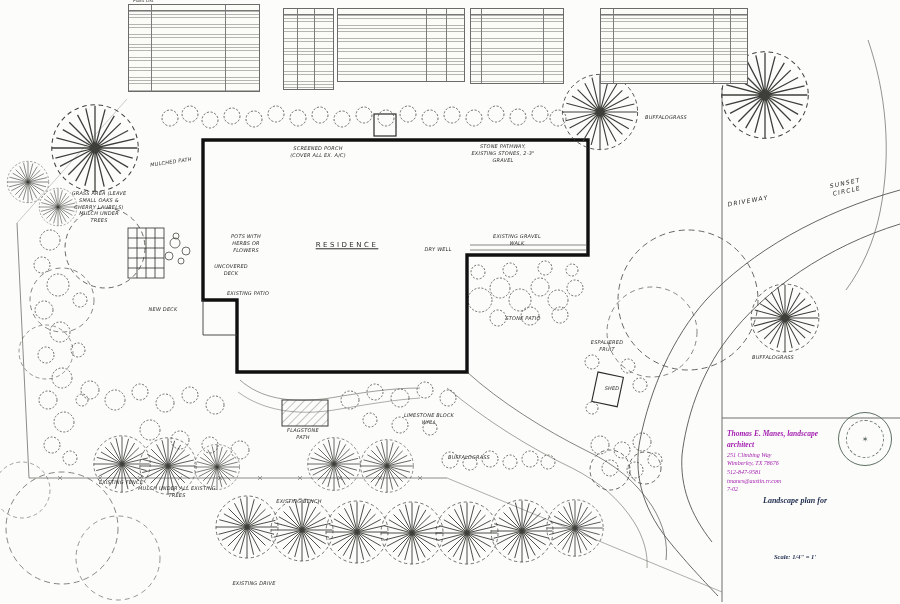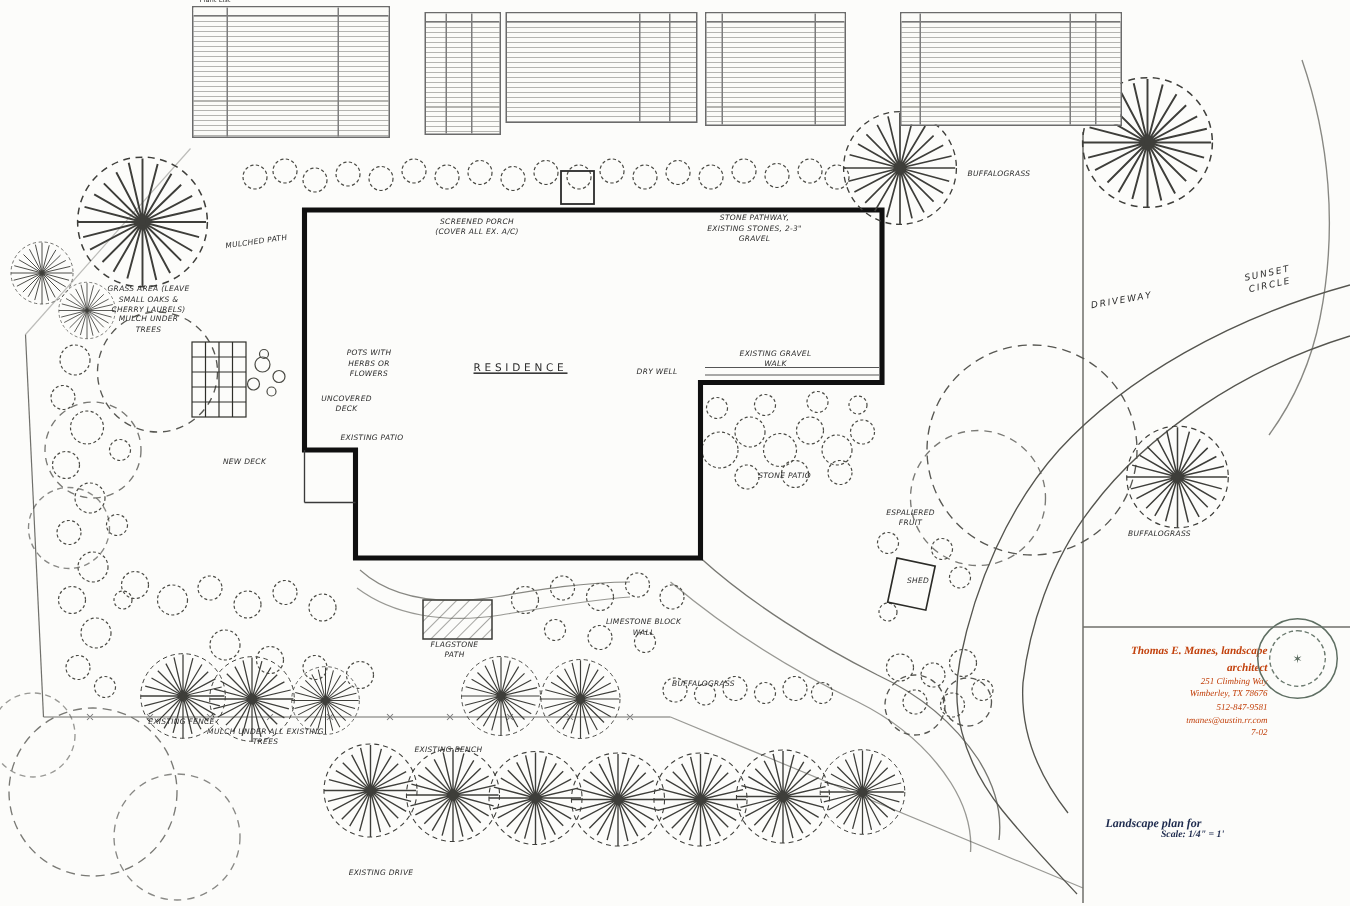--- a/index.html
+++ b/index.html
@@ -12,26 +12,26 @@
        transform:translate(-50%,-50%);white-space:normal;z-index:5;}
   .lbl.big{font-style:normal;font-size:7px;letter-spacing:2.5px;text-decoration:underline;font-weight:normal;}
   .lbl.road{font-size:6px;letter-spacing:1.2px;}
   
   .ptable{position:absolute;border:1px solid #6b6b6b;z-index:4;
           background:repeating-linear-gradient(180deg,#fbfbf8 0 2.6px,#b4b4b0 2.6px 3.3px);}
   .ptable .hd{position:absolute;left:0;right:0;top:0;height:5px;background:#fbfbf8;border-bottom:1px solid #777;}
   .ptable .col{position:absolute;top:0;bottom:0;width:0;border-left:1px solid #7c7c7c;}
   .ptitle{position:absolute;font:4.5px/1 "DejaVu Sans",sans-serif;color:#333;z-index:5;}
   
-  .tblock{position:absolute;left:727px;top:428px;width:118px;text-align:right;z-index:6;
-          font-family:"Liberation Serif",serif;color:#c2410c;}
+  .tblock{position:absolute;left:727px;top:428px;width:118px;text-align:left;z-index:6;
+          font-family:"Liberation Serif",serif;color:#a21caf;}
   .tblock .nm{font:italic bold 7.5px/1.5 "Liberation Serif",serif;}
   .tblock .ln{font:italic 6px/1.45 "Liberation Serif",serif;}
-  .planfor{position:absolute;left:709px;top:496px;width:120px;text-align:center;z-index:6;
-           font:italic bold 8px/1.2 "Liberation Serif",serif;color:#1d2a4d;margin-top:48px;}
+  .planfor{position:absolute;left:735px;top:496px;width:120px;text-align:center;z-index:6;
+           font:italic bold 8px/1.2 "Liberation Serif",serif;color:#1d2a4d;}
   .scale{position:absolute;left:740px;top:553px;width:110px;text-align:center;z-index:6;
          font:italic bold 6.5px/1.2 "Liberation Serif",serif;color:#1d2a4d;}
   .seal{position:absolute;left:838px;top:412px;width:52px;height:52px;border:1.5px solid #5f6f63;
         border-radius:50%;z-index:6;display:flex;align-items:center;justify-content:center;}
   .seal .inner{width:36px;height:36px;border:1px dashed #6d7b70;border-radius:50%;
         display:flex;align-items:center;justify-content:center;font-size:8px;color:#5f6f63;}
 </style>
 </head>
 <body>
 

